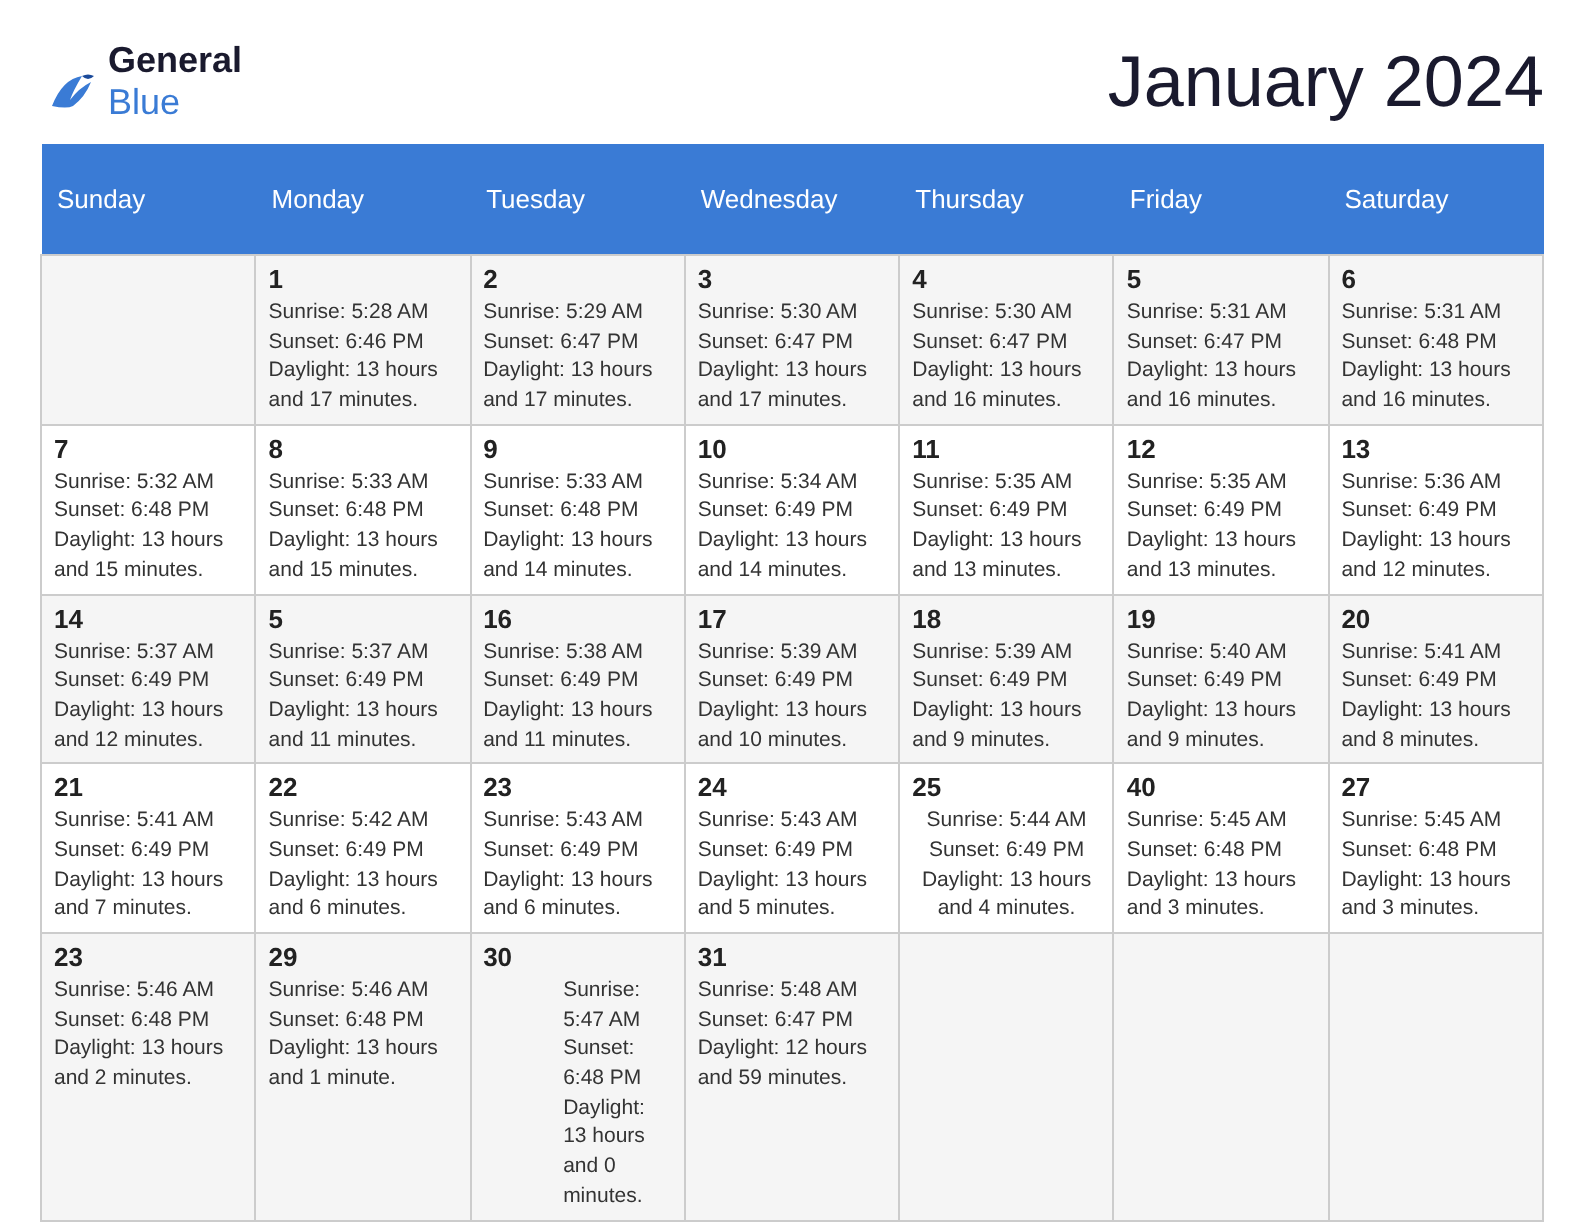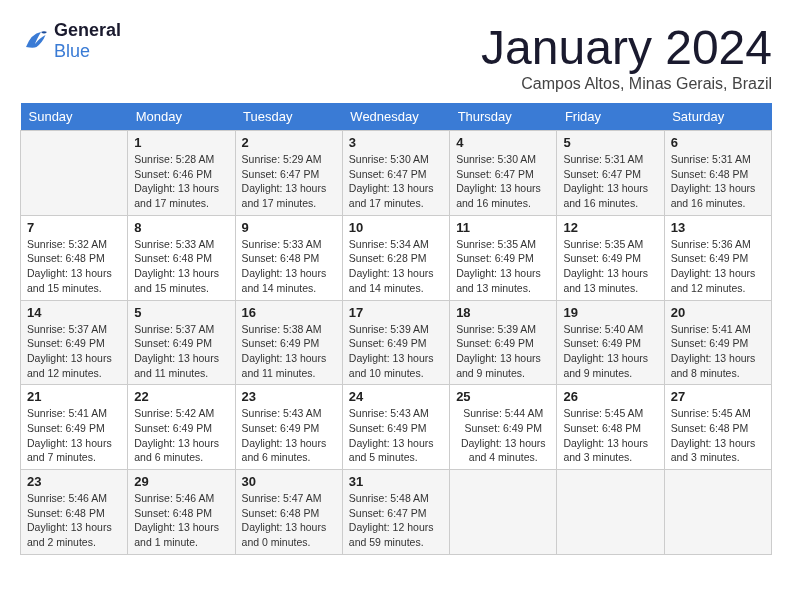--- a/index.html
+++ b/index.html
@@ -11,49 +11,49 @@
       padding: 20px;
     }
     .header {
       display: flex;
       justify-content: space-between;
       align-items: flex-start;
       margin-bottom: 10px;
     }
     .logo {
       display: flex;
-      align-items: center;
+      align-items: flex-end;
       gap: 4px;
     }
     .logo-bird {
       width: 30px;
       height: 30px;
     }
     .title-block {
       text-align: right;
     }
     .main-title {
-      font-size: 48px;
+      font-size: 36px;
       font-weight: 300;
       color: #1a1a2e;
     }
     .subtitle {
       font-size: 16px;
       color: #444;
     }
     .calendar {
       width: 100%;
       border-collapse: collapse;
       font-size: 11px;
     }
     .calendar th {
       background-color: #3a7bd5;
       color: white;
       text-align: left;
-      padding: 6px 8px;
+      padding: 20px 8px;
       font-size: 13px;
       font-weight: normal;
     }
     .calendar td {
       border: 1px solid #ccc;
       vertical-align: top;
       padding: 4px 6px;
       width: calc(100% / 7);
       min-height: 80px;
     }
@@ -91,21 +91,20 @@
       <path d="M8,28 Q15,10 28,8 Q22,18 20,24 Q26,16 34,12 Q30,22 22,28 Q18,30 8,28Z" fill="#3a7bd5"></path>
       <path d="M28,8 Q32,6 36,8 Q32,12 28,8Z" fill="#1a4a9a"></path>
     </svg>
     <div>
       <div style="font-size:18px;font-weight:bold;color:#1a1a2e;">General</div>
       <div style="font-size:18px;font-weight:normal;color:#3a7bd5;">Blue</div>
     </div>
   </div>
   <div class="title-block">
     <div class="main-title">January 2024</div>
-    <div class="subtitle">Campos Altos, Minas Gerais, Brazil</div>
   </div>
 </div>
 
 <table class="calendar">
   <thead>
     <tr>
     <th>Sunday</th>
         <th>Monday</th>
         <th>Tuesday</th>
         <th>Wednesday</th>
@@ -178,21 +177,21 @@
         <td>
           <span class="day-num">9</span>
           <div class="day-info" style="white-space: pre-line;">Sunrise: 5:33 AM
 Sunset: 6:48 PM
 Daylight: 13 hours
 and 14 minutes.</div>
         </td>
         <td>
           <span class="day-num">10</span>
           <div class="day-info" style="white-space: pre-line;">Sunrise: 5:34 AM
-Sunset: 6:28 PM
+Sunset: 6:49 PM
 Daylight: 13 hours
 and 14 minutes.</div>
         </td>
         <td>
           <span class="day-num">11</span>
           <div class="day-info" style="white-space: pre-line;">Sunrise: 5:35 AM
 Sunset: 6:49 PM
 Daylight: 13 hours
 and 13 minutes.</div>
         </td>
@@ -292,21 +291,21 @@
 and 5 minutes.</div>
         </td>
         <td>
           <span class="day-num">25</span>
           <div class="day-info" style="white-space: pre-line; text-align: center;">Sunrise: 5:44 AM
 Sunset: 6:49 PM
 Daylight: 13 hours
 and 4 minutes.</div>
         </td>
         <td>
-          <span class="day-num">26</span>
+          <span class="day-num">40</span>
           <div class="day-info" style="white-space: pre-line;">Sunrise: 5:45 AM
 Sunset: 6:48 PM
 Daylight: 13 hours
 and 3 minutes.</div>
         </td>
         <td>
           <span class="day-num">27</span>
           <div class="day-info" style="white-space: pre-line;">Sunrise: 5:45 AM
 Sunset: 6:48 PM
 Daylight: 13 hours
@@ -323,21 +322,21 @@
         </td>
         <td>
           <span class="day-num">29</span>
           <div class="day-info" style="white-space: pre-line;">Sunrise: 5:46 AM
 Sunset: 6:48 PM
 Daylight: 13 hours
 and 1 minute.</div>
         </td>
         <td>
           <span class="day-num">30</span>
-          <div class="day-info" style="white-space: pre-line;">Sunrise: 5:47 AM
+          <div class="day-info" style="white-space: pre-line; margin-left: 40px;">Sunrise: 5:47 AM
 Sunset: 6:48 PM
 Daylight: 13 hours
 and 0 minutes.</div>
         </td>
         <td>
           <span class="day-num">31</span>
           <div class="day-info" style="white-space: pre-line;">Sunrise: 5:48 AM
 Sunset: 6:47 PM
 Daylight: 12 hours
 and 59 minutes.</div>

